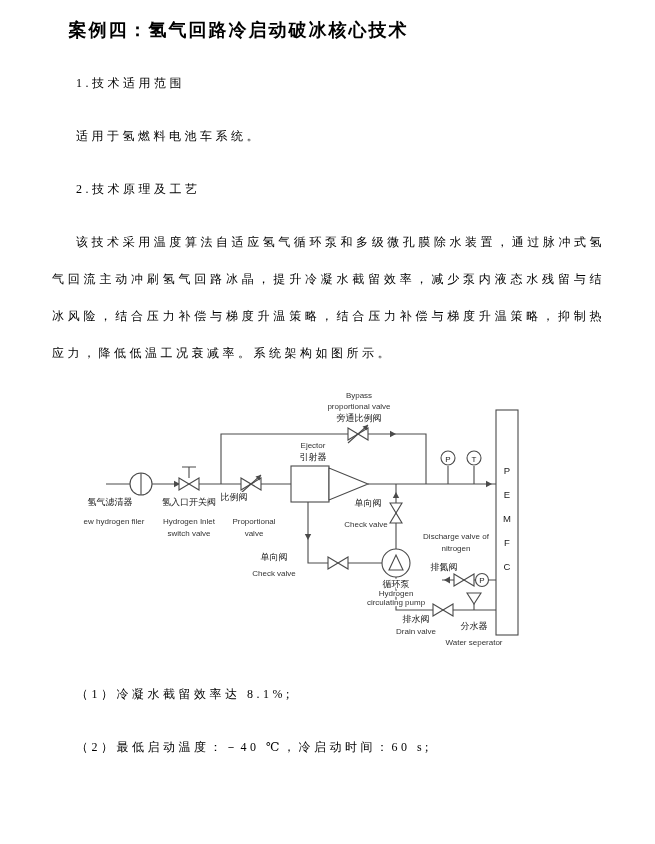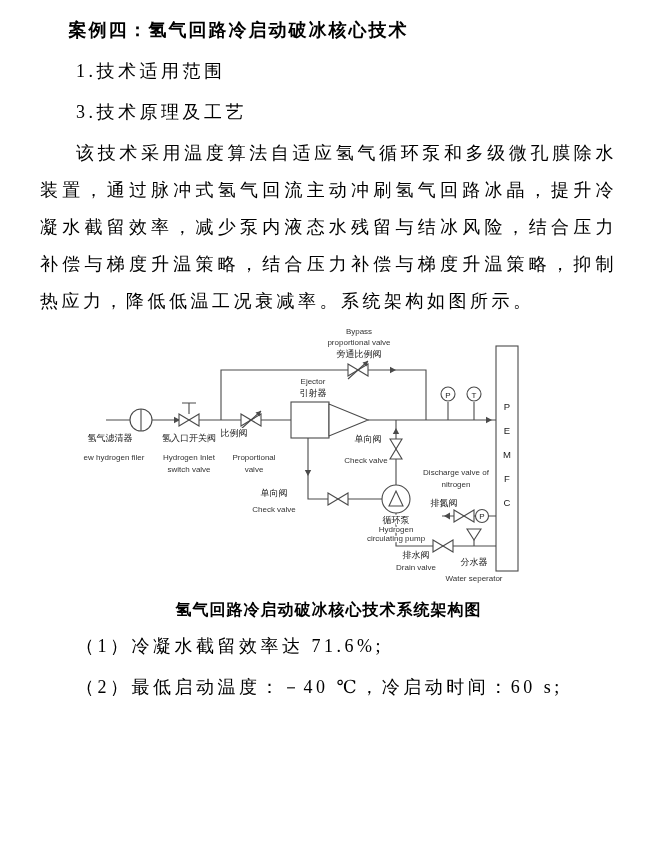--- a/index.html
+++ b/index.html
@@ -15,22 +15,22 @@
   }
   .title{
     margin:0;
     font-size:18px;
     font-weight:bold;
     line-height:37px;
     text-indent:1.8em;
     letter-spacing:2px;
   }
   .para{
-    margin:4px;
-    font-size:18px;
+    margin:16px;
+    font-size:12px;
     line-height:37px;
     text-indent:2em;
     text-align:justify;
     letter-spacing:3.5px;
   }
   .figure{
     margin:3px 0 0 40px;
     height:272px;
   }
   .figure svg{display:block;}
@@ -58,22 +58,23 @@
   .arr{fill:#4a4a4a;stroke:none;}
 </style>
 </head>
 <body>
 
 <div class="page">
 
   <h1 class="title">案例四：氢气回路冷启动破冰核心技术</h1>
 
   <p class="para">1.技术适用范围</p>
-
-  <p class="para">3.技术原理及工艺</p>
+  <p class="para">适用于氢燃料电池车系统。</p>
+
+  <p class="para">2.技术原理及工艺</p>
   <p class="para">该技术采用温度算法自适应氢气循环泵和多级微孔膜除水装置，通过脉冲式氢气回流主动冲刷氢气回路冰晶，提升冷凝水截留效率，减少泵内液态水残留与结冰风险，结合压力补偿与梯度升温策略，结合压力补偿与梯度升温策略，抑制热应力，降低低温工况衰减率。系统架构如图所示。</p>
 
   <div class="figure">
     <svg viewBox="0 0 500 272" width="500" height="272">
 
       <g>
         <path class="pipe" d="M30,96 H215"></path>
         <path class="pipe" d="M292,96 H420"></path>
         <path class="pipe" d="M145,96 V46 H350 V96"></path>
         <path class="pipe" d="M372,78 V96"></path>
@@ -189,18 +190,17 @@
       <g>
         <polygon class="sym" points="391,205 405,205 398,216"></polygon>
         <path class="symn" d="M398,216 V222"></path>
       </g>
       <text class="dz" x="398" y="241">分水器</text>
       <text class="de" x="398" y="257">Water seperator</text>
 
     </svg>
   </div>
 
-  <p class="caption">氢气回路冷启动破冰核心技术系统架构图</p>
-
-  <p class="para">（1）冷凝水截留效率达 71.6%;</p>
+
+  <p class="para">（1）冷凝水截留效率达 8.1%;</p>
   <p class="para">（2）最低启动温度：－40 ℃，冷启动时间：60 s;</p>
 
 </div>
 
 </body></html>

